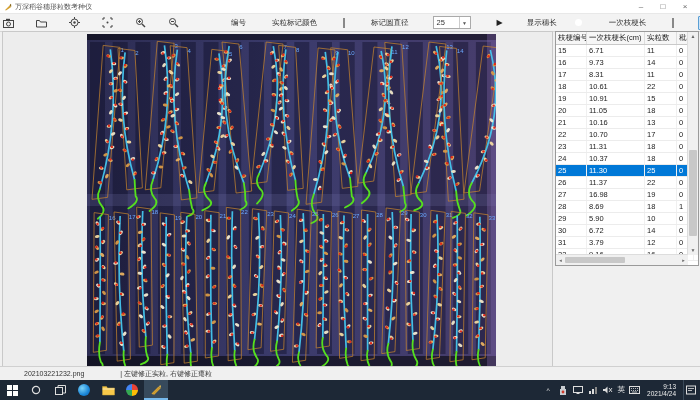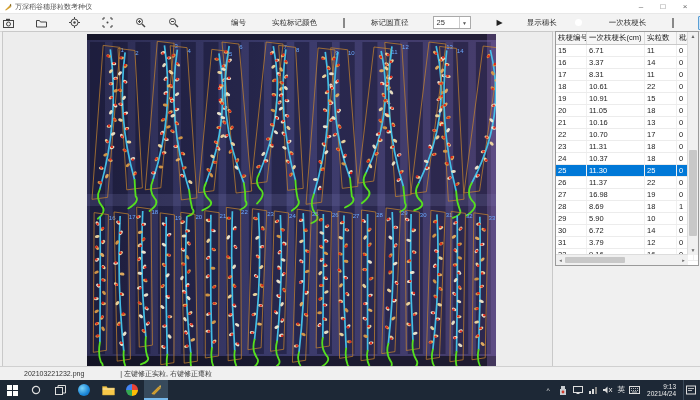--- a/index.html
+++ b/index.html
@@ -1291,21 +1291,21 @@
           </div>
         <div id="tbody">
             <div class="trow">
               <div class="tcell c0">15</div>
               <div class="tcell c1">6.71</div>
               <div class="tcell c2">11</div>
               <div class="tcell c3">0</div>
             </div>
             <div class="trow">
               <div class="tcell c0">16</div>
-              <div class="tcell c1">3.37</div>
+              <div class="tcell c1">9.73</div>
               <div class="tcell c2">14</div>
               <div class="tcell c3">0</div>
             </div>
             <div class="trow">
               <div class="tcell c0">17</div>
               <div class="tcell c1">8.31</div>
               <div class="tcell c2">11</div>
               <div class="tcell c3">0</div>
             </div>
             <div class="trow">

